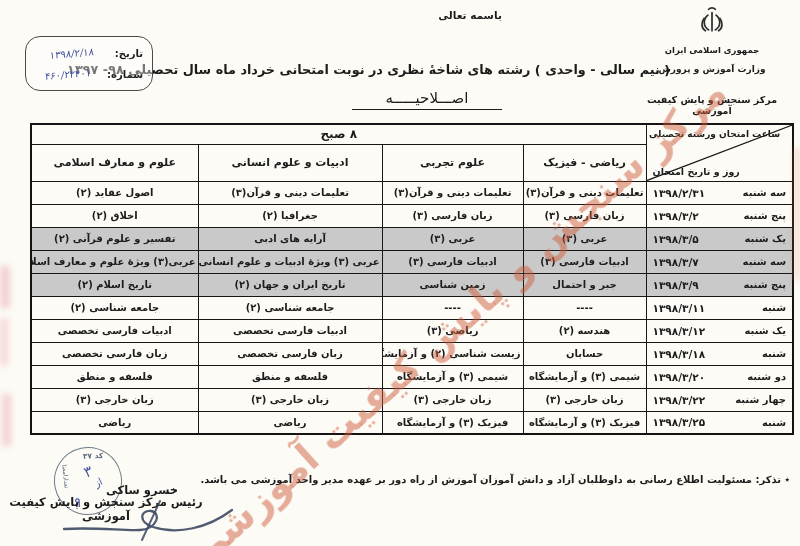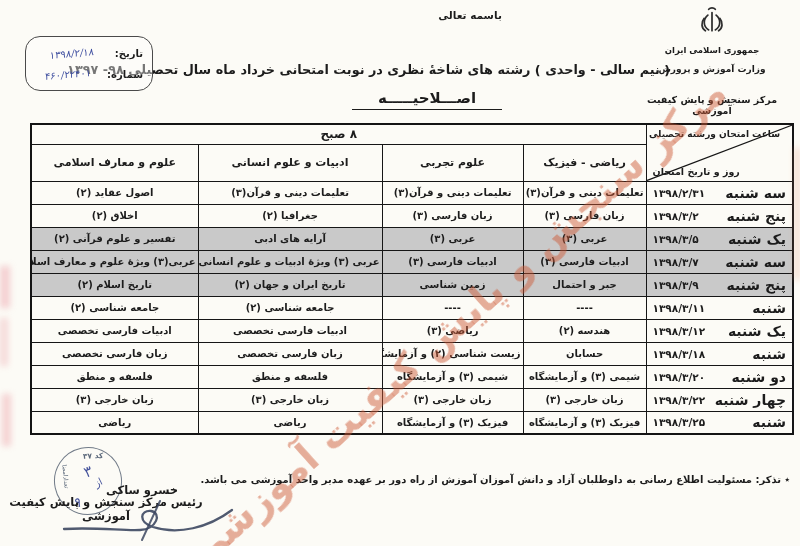--- a/index.html
+++ b/index.html
@@ -14,21 +14,21 @@
   .org-l3{font-size:9.5px;font-weight:bold;margin-top:20px;}
 
   
   .bismillah{position:absolute;left:408px;top:9px;width:124px;text-align:center;
              font-size:10.5px;font-weight:bold;}
   .title1{position:absolute;left:155px;top:39px;width:522px;text-align:center;
           font-size:12.8px;font-weight:bold;white-space:nowrap;}
   .title2{position:absolute;left:155px;top:62px;width:515px;text-align:right;
           font-size:12.8px;font-weight:bold;white-space:nowrap;}
   .amendment{position:absolute;left:352px;top:89px;width:150px;text-align:center;
-             font-size:15px;font-weight:bold;padding-bottom:2px;
+             font-size:15px;font-weight:normal;padding-bottom:2px;
              border-bottom:1.7px solid #1c1c1c;}
 
   
   .datebox{position:absolute;left:25px;top:36px;width:128px;height:55px;
            border:1.4px solid #4a4a4a;border-radius:15px;box-sizing:border-box;
            padding:6px 9px 0 6px;background:rgba(255,255,255,.4);}
   .dbrow{display:flex;align-items:center;gap:3px;height:21px;}
   .dblbl{font-size:10px;font-weight:bold;white-space:nowrap;}
   .dbval{font-size:10px;color:#3f4fa0;display:inline-block;flex:1;text-align:center;
          letter-spacing:1.2px;transform:rotate(-5deg) skewX(-8deg);white-space:nowrap;}
@@ -40,21 +40,21 @@
   .sched th,.sched td{border:1px solid #161616;font-weight:bold;text-align:center;
               vertical-align:middle;padding:0 2px;white-space:nowrap;overflow:hidden;}
   .sched{border-bottom:3px solid #141414;}
   tr.hr1{height:20px;} tr.hr2{height:37px;}
   .sched tbody tr{height:23px;}
   th.time{font-size:12px;}
   tr.hr2 th{font-size:11px;}
   .sched td{font-size:10px;}
   td.daycell{padding:0 6px;}
   .daycell .inner{display:flex;justify-content:space-between;align-items:center;}
-  .daycell .day{font-size:14px;}
+  .daycell .day{font-size:10px;}
   .daycell .datev{font-size:10.5px;letter-spacing:.3px;}
   tr.hl{background:#c9c9c9;}
   th.corner{position:relative;padding:16px;}
   th.corner svg{position:absolute;left:0;top:0;width:100%;height:100%;}
   .c-top{position:absolute;top:4px;right:12px;font-size:9px;font-weight:bold;}
   .c-bot{position:absolute;bottom:4px;left:6px;font-size:9.5px;font-weight:bold;}
 
   
   .watermark{position:absolute;left:228px;top:252px;width:564px;text-align:center;
              transform:rotate(-42deg);font-size:39px;font-weight:bold;

